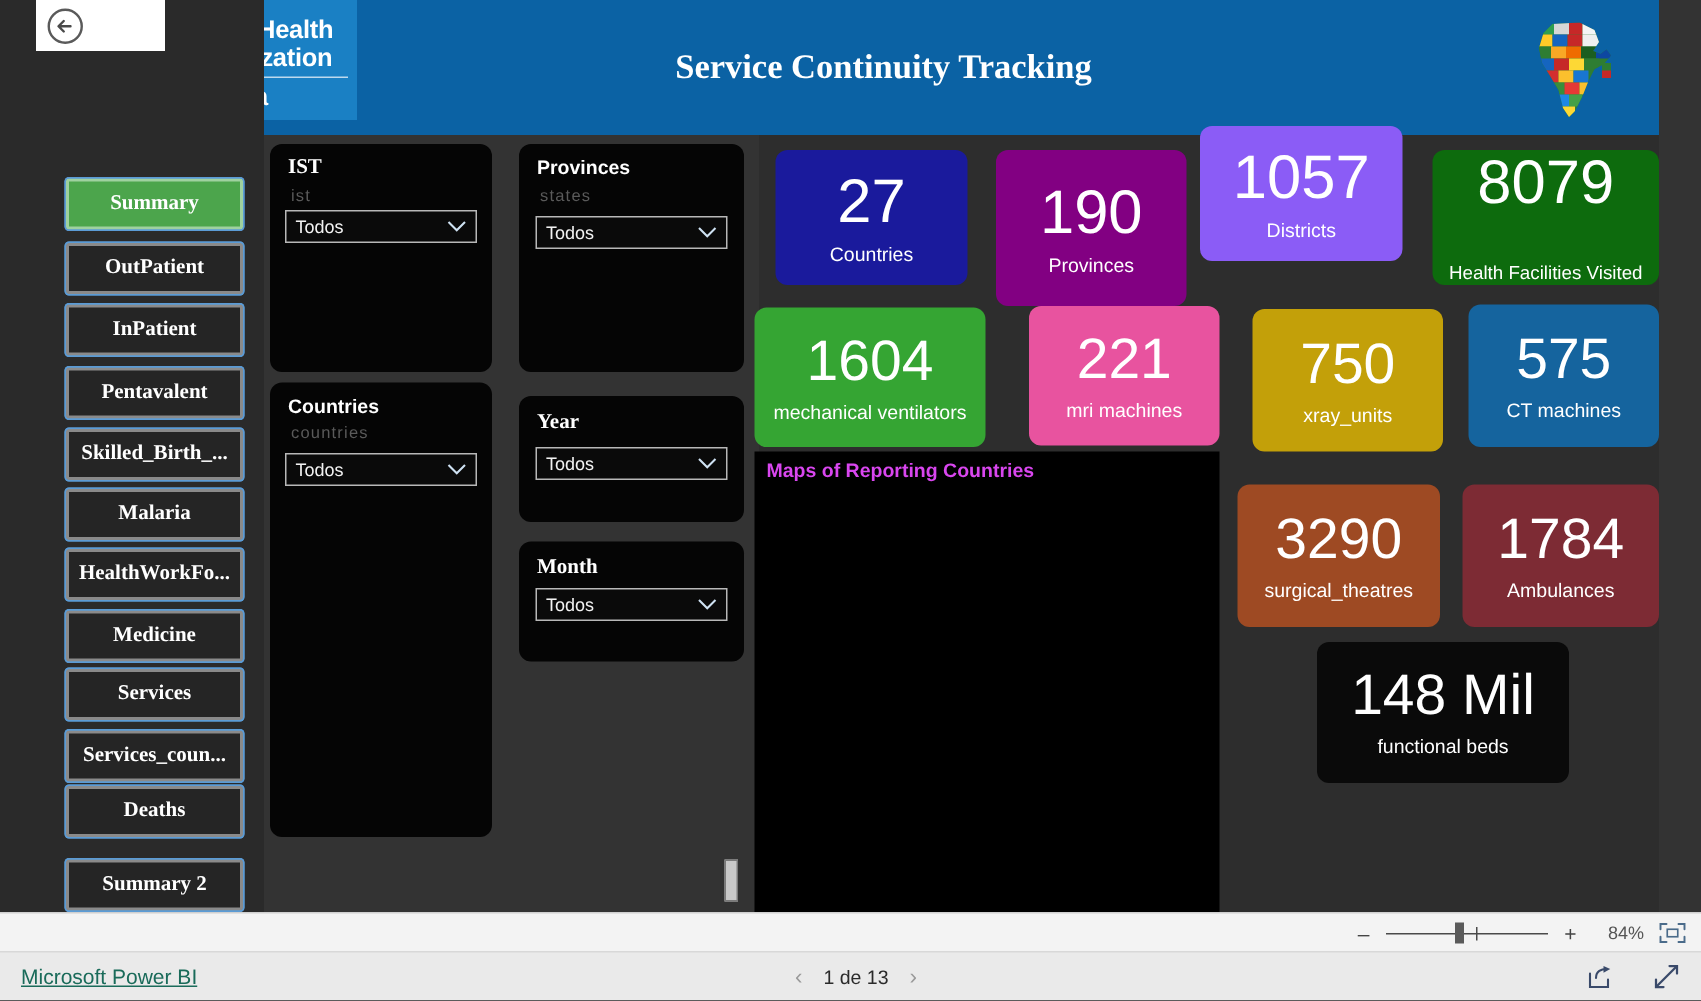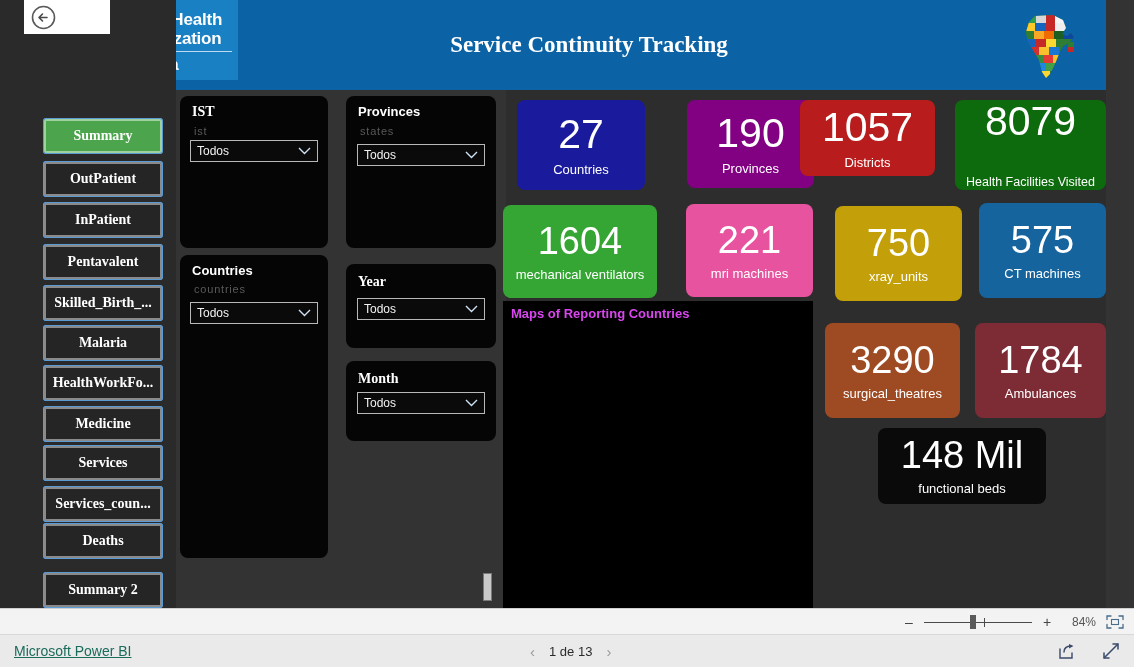--- a/index.html
+++ b/index.html
@@ -282,26 +282,26 @@
 
   <div id="map-panel">
     <div id="map-title">Maps of Reporting Countries</div>
   </div>
 
   <div class="kpi" id="kpi0" style="left: 517px; top: 100px; width: 128px; height: 90px; background: rgb(26, 26, 156);">
     <div class="num" style="font-size:41px;">27</div>
     <div class="lbl" style="font-size:13px;">Countries</div>
   </div>
 
-  <div class="kpi" id="kpi1" style="left: 687px; top: 100px; width: 127px; height: 88px; background: rgb(130, 0, 130);">
+  <div class="kpi" id="kpi1" style="left: 664px; top: 100px; width: 127px; height: 104px; background: rgb(130, 0, 130);">
     <div class="num" style="font-size:41px;">190</div>
     <div class="lbl" style="font-size:13px;">Provinces</div>
   </div>
 
-  <div class="kpi" id="kpi2" style="left: 800px; top: 100px; width: 135px; height: 76px; background: #b91c1c;">
+  <div class="kpi" id="kpi2" style="left: 800px; top: 84px; width: 135px; height: 90px; background: #8b5cf6;">
     <div class="num" style="font-size:41px;">1057</div>
     <div class="lbl" style="font-size:13px;">Districts</div>
   </div>
 
   <div class="kpi" id="kpi3" style="left: 955px; top: 100px; width: 151px; height: 90px; background: rgb(13, 107, 13);">
     <div class="num" style="font-size:41px;">8079</div>
     <div class="lbl" style="font-size:12.5px;margin-top:33px;">Health Facilities Visited</div>
   </div>
 
   <div class="kpi" id="kpi4" style="left: 503px; top: 205px; width: 154px; height: 93px; background: rgb(53, 165, 51);">
@@ -327,21 +327,21 @@
   <div class="kpi" id="kpi8" style="left: 825px; top: 323px; width: 135px; height: 95px; background: rgb(158, 74, 35);">
     <div class="num" style="font-size:38px;">3290</div>
     <div class="lbl" style="font-size:13px;">surgical_theatres</div>
   </div>
 
   <div class="kpi" id="kpi9" style="left: 975px; top: 323px; width: 131px; height: 95px; background: rgb(125, 43, 52);">
     <div class="num" style="font-size:38px;">1784</div>
     <div class="lbl" style="font-size:13px;">Ambulances</div>
   </div>
 
-  <div class="kpi" id="kpi10" style="left: 878px; top: 428px; width: 168px; height: 76px; background: rgb(10, 10, 10);">
+  <div class="kpi" id="kpi10" style="left: 878px; top: 428px; width: 168px; height: 94px; background: rgb(10, 10, 10);">
     <div class="num" style="font-size:38px;">148 Mil</div>
     <div class="lbl" style="font-size:13px;">functional beds</div>
   </div>
 
   <div id="back-overlay"></div>
   <svg id="back-btn" viewBox="0 0 25 25">
     <circle cx="12.5" cy="12.5" r="11" fill="none" stroke="#5a5a5a" stroke-width="1.6"></circle>
     <path d="M16 12.5 H8.5 M11.5 9 L8 12.5 L11.5 16" fill="none" stroke="#4a4a4a" stroke-width="1.6" stroke-linecap="round" stroke-linejoin="round"></path>
   </svg>
 </div>

